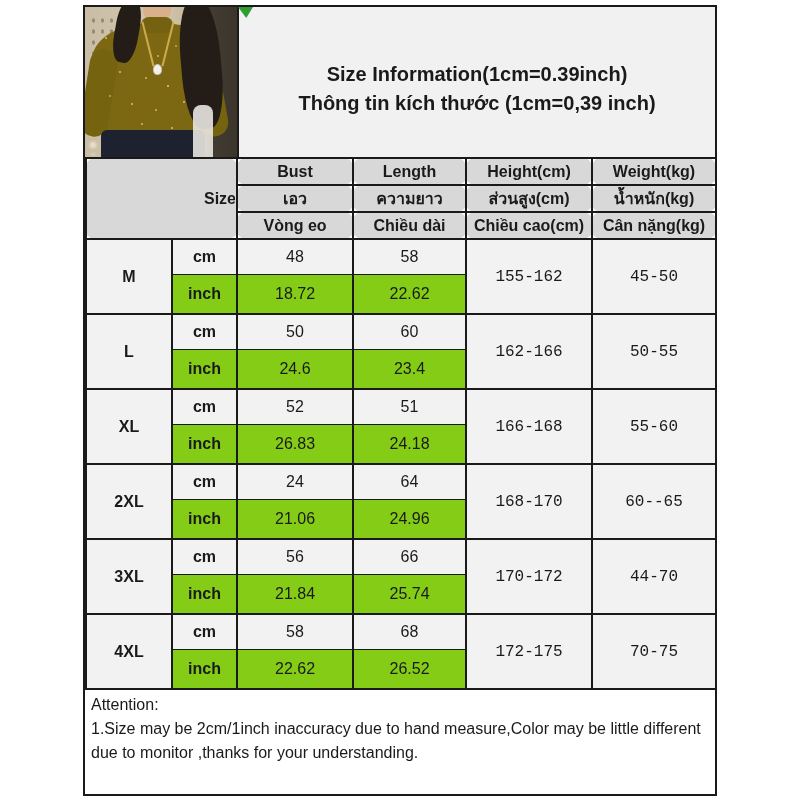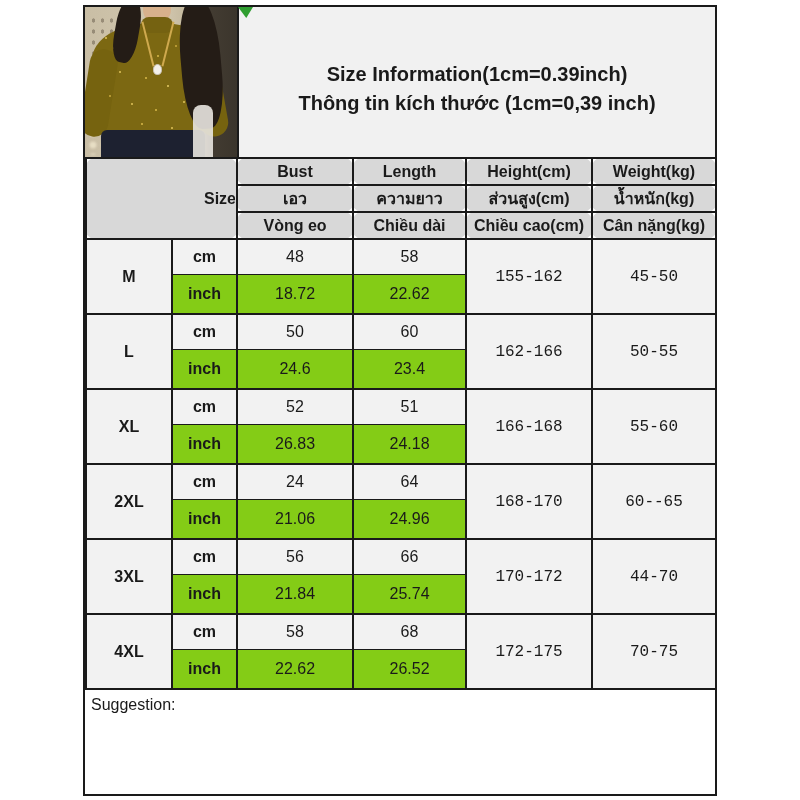--- a/index.html
+++ b/index.html
@@ -215,17 +215,18 @@
         </tr>
         <tr class="r-in">
           <td class="unit">inch</td>
           <td class="val">22.62</td>
           <td class="val">26.52</td>
         </tr>
       </tbody>
     </table>
 
     <div class="attention">
-      <div>Suggestion:</div>
+      <div>Attention:</div>
+      <div>1.Size may be 2cm/1inch inaccuracy due to hand measure,Color may be little different due to monitor ,thanks for your understanding.</div>
     </div>
 
   </div>
 </div>
 
 </body></html>

